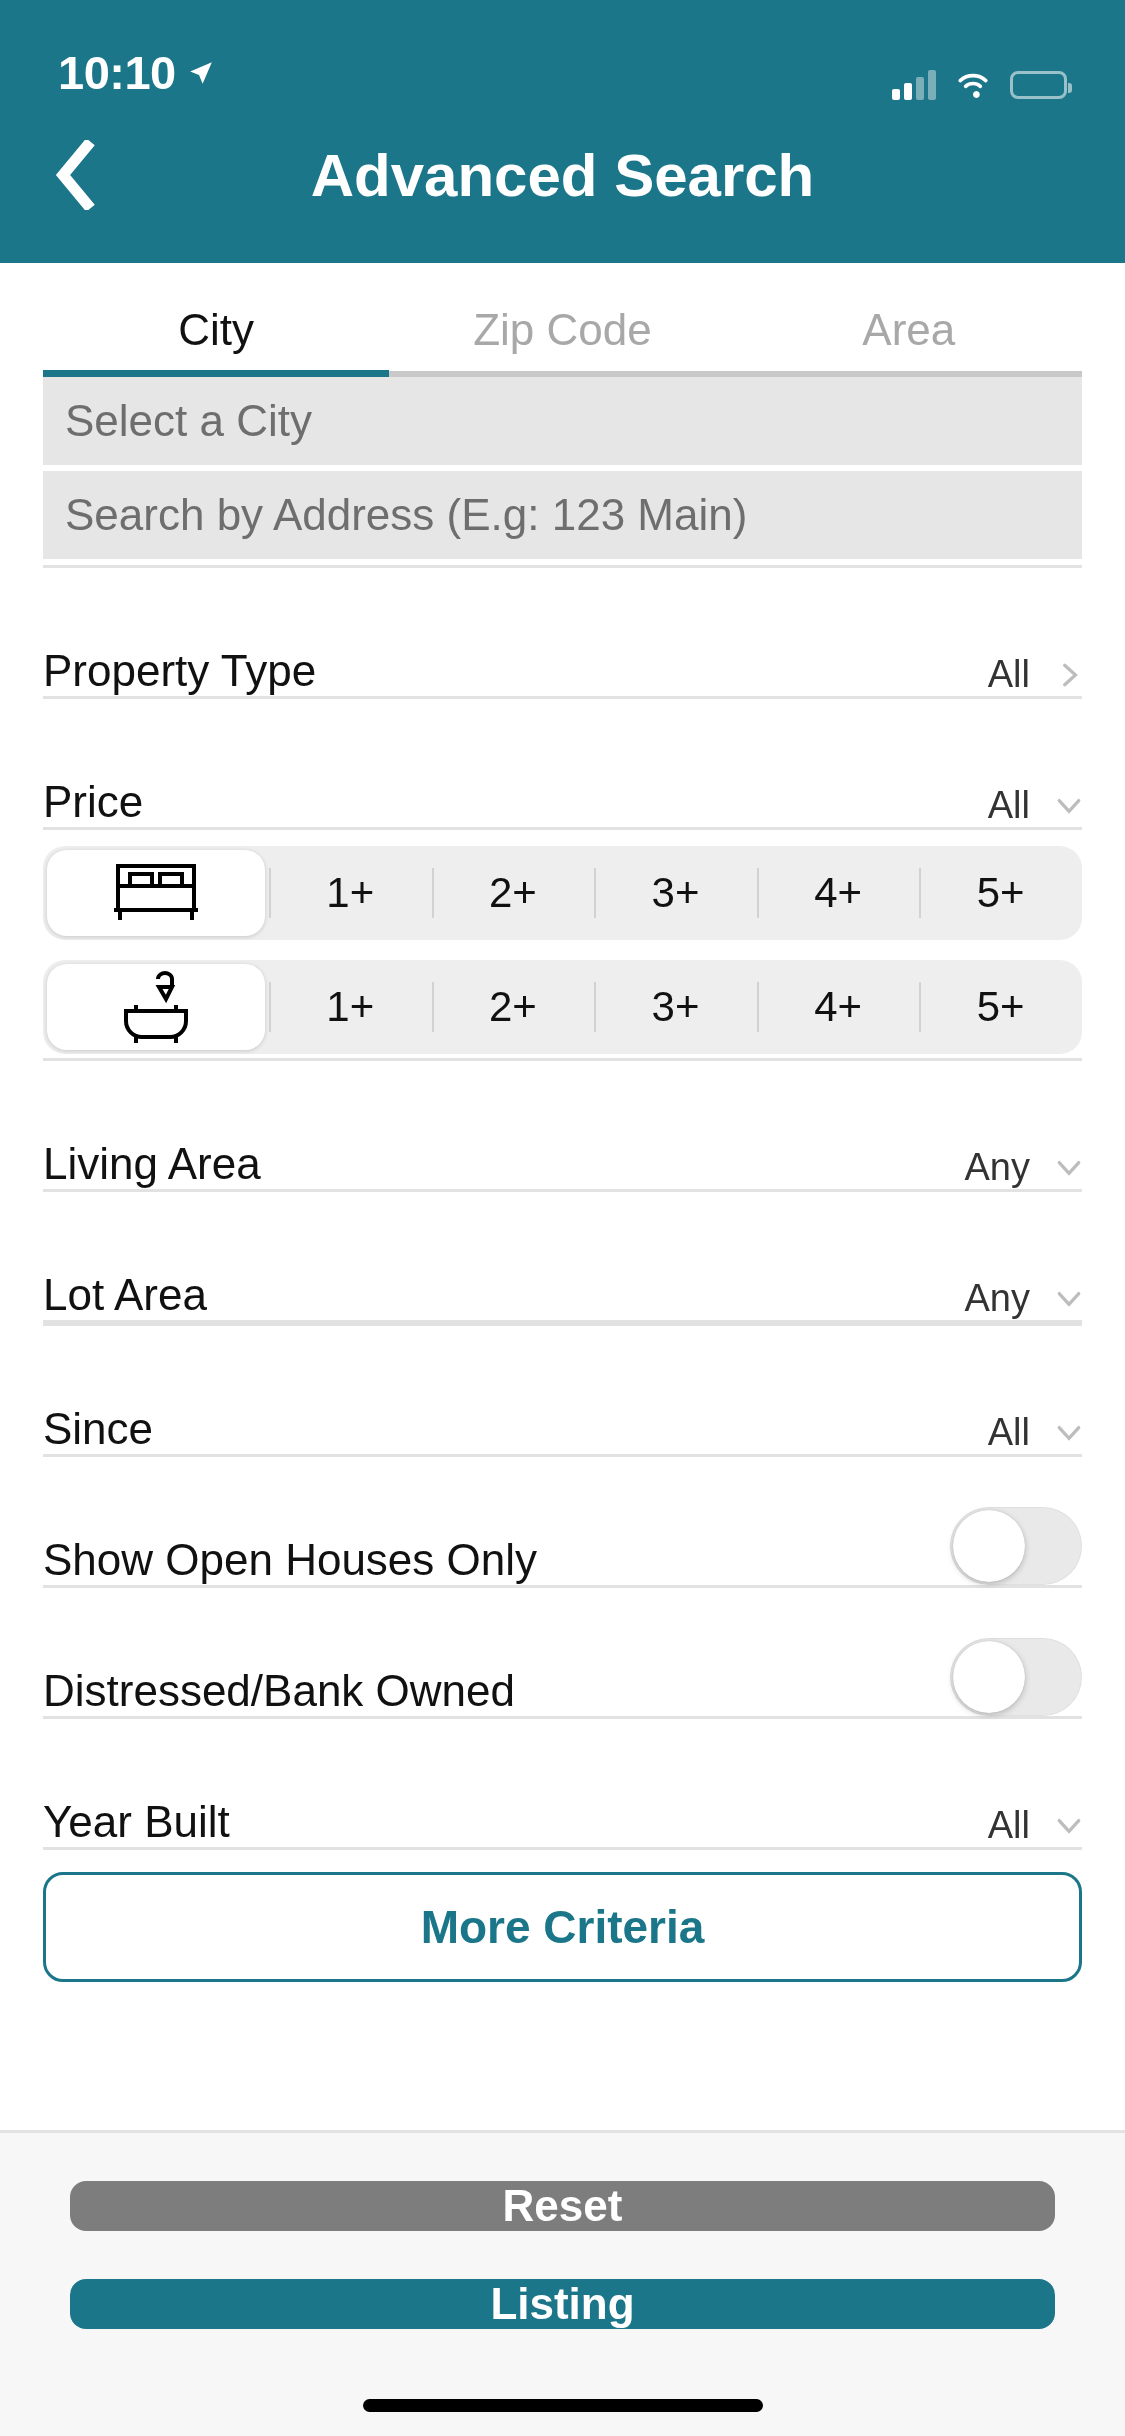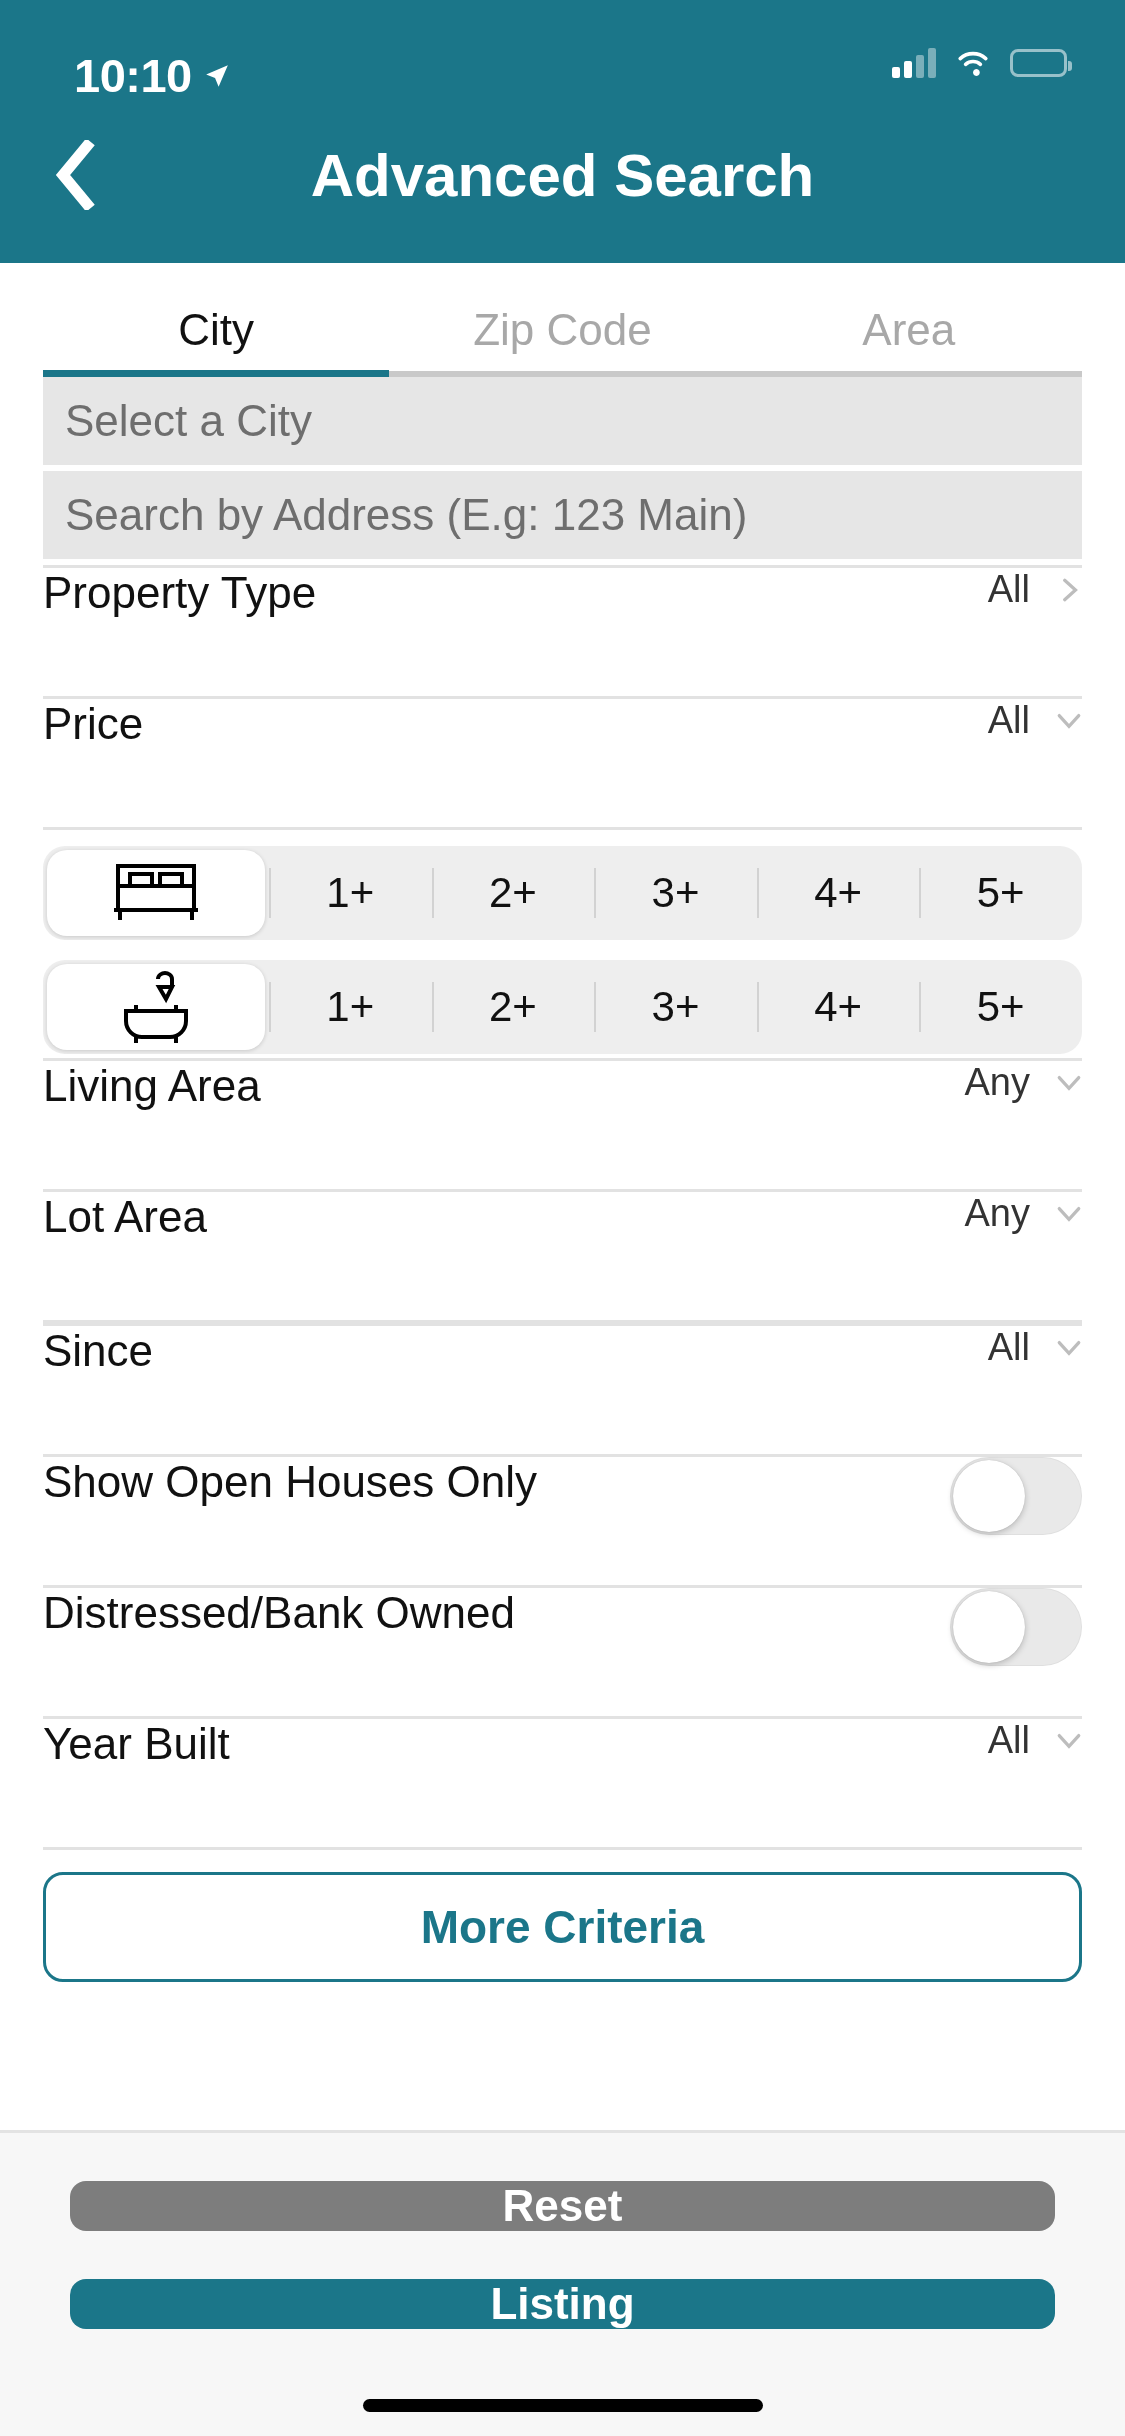--- a/index.html
+++ b/index.html
@@ -8,22 +8,22 @@
     font-family:"Liberation Sans", sans-serif;
     background:#ffffff;
     overflow:hidden;
   }
   .phone { position:relative; width:1125px; height:2436px; background:#ffffff; }
 
   
   .header { background:#1B7689; height:263px; width:100%; position:relative; }
 
   .statusbar {
-    height:100px; display:flex; align-items:flex-start;
-    justify-content:space-between; padding:48px 58px 0 58px;margin-left:16px;
+    height:100px; display:flex; align-items:flex-end;
+    justify-content:space-between; padding:34px 58px 0 58px;
   }
   .sb-left { display:flex; align-items:center; gap:12px; }
   .sb-time { color:#fff; font-size:47px; font-weight:600; letter-spacing:-0.5px; }
   .loc-arrow { width:26px; height:26px; display:block; }
   .sb-right { display:flex; align-items:center; gap:17px; }
 
   .signal { display:flex; align-items:flex-end; gap:4px; height:30px; }
   .signal i { display:block; width:8px; background:#fff; border-radius:2px; }
   .signal i.b1 { height:11px; }
   .signal i.b2 { height:17px; }
@@ -68,21 +68,21 @@
 
   .field {
     background:#e6e6e6; height:88px; display:flex; align-items:center;
     padding:0 22px; margin-bottom:6px; cursor:text;
   }
   .field .ph { color:#6e6e6e; font-size:44px; }
 
   .rowdiv { height:3px; background:#e2e2e2; margin:0 0 0 0; }
 
   .row {
-    display:flex; align-items:flex-start; justify-content:space-between;
+    display:flex; align-items:flex-end; justify-content:space-between;
     height:128px; cursor:pointer;
   }
   .row .label { font-size:44px; color:#111; }
   .row .right { display:flex; align-items:center; gap:26px; }
   .row .value { font-size:38px; color:#333; }
   .chev { width:26px; height:26px; flex:none; }
 
   
   .seg-wrap { padding:16px 0 4px; }
   .segment {

